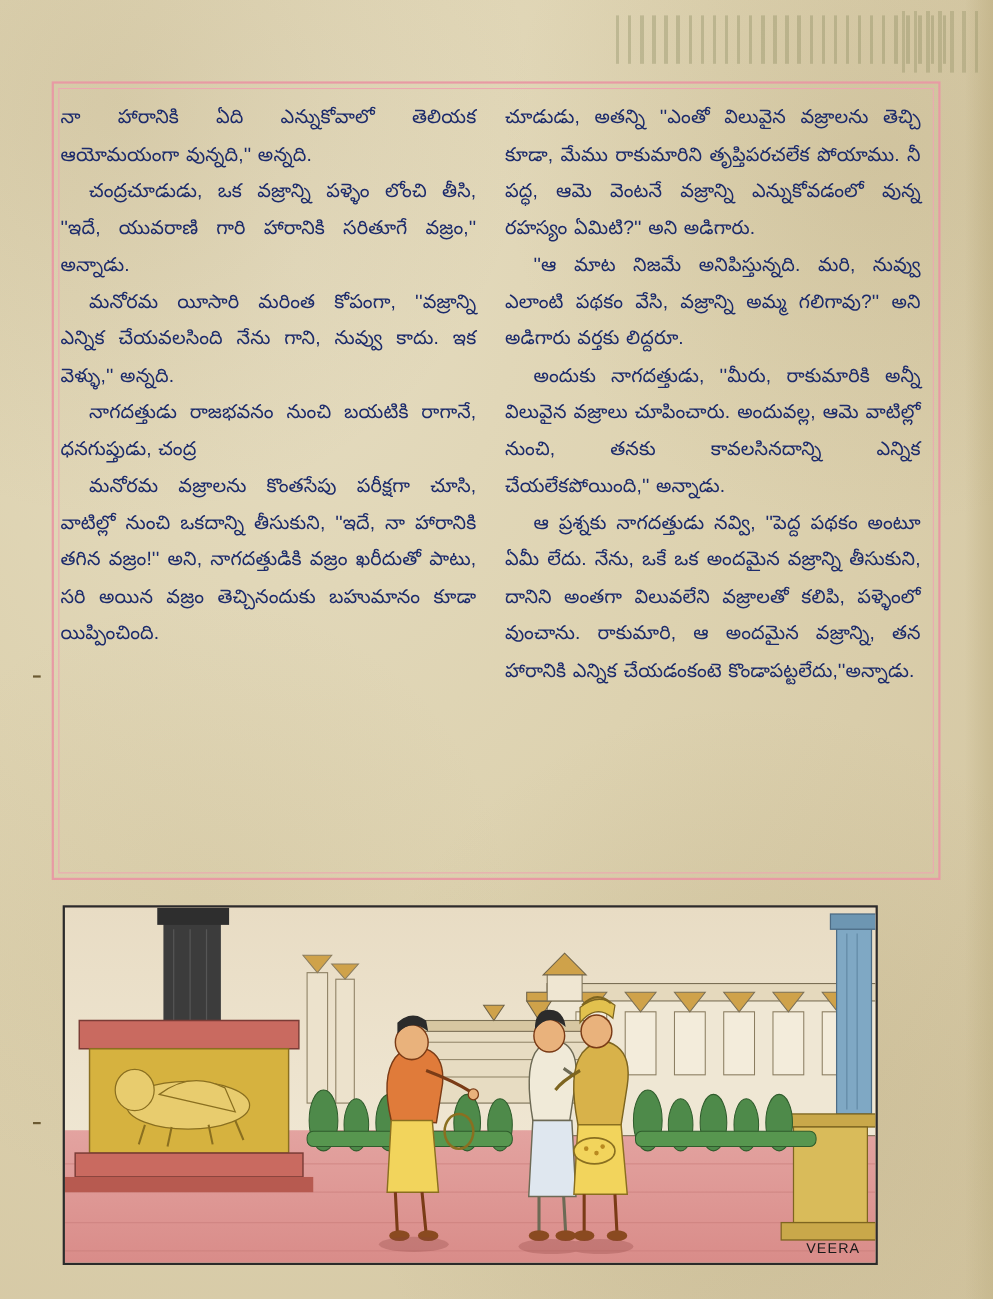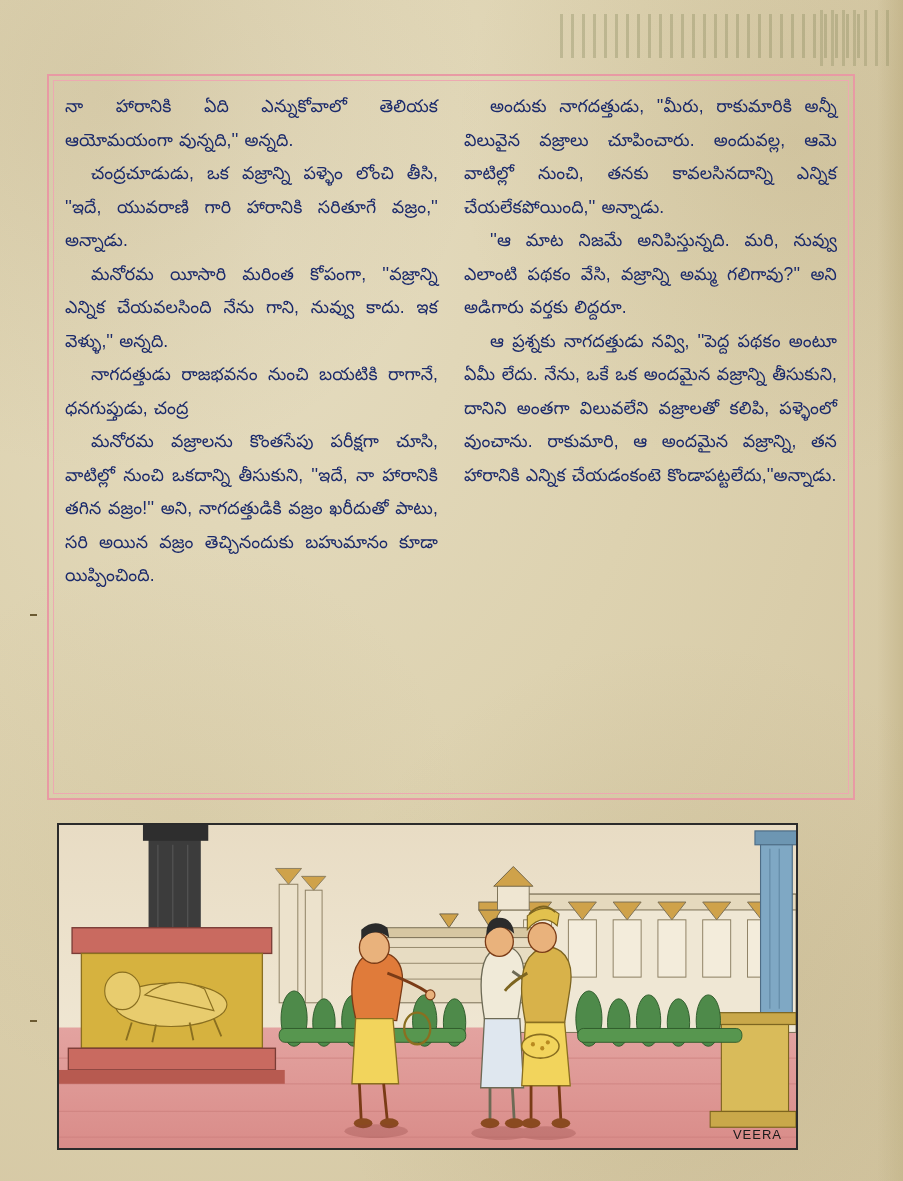--- a/index.html
+++ b/index.html
@@ -84,21 +84,21 @@
   #text-frame .inner-rule {
     position: absolute;
     inset: 4px;
     border: 1px solid #eda9b1;
     pointer-events: none;
   }
   .columns {
     position: absolute;
     inset: 0;
     display: flex;
-    padding: 14px 16px 10px 16px;
+    padding: 14px 16px 10px 6px;
     box-sizing: border-box;
     gap: 26px;
   }
   .col {
     flex: 1 1 0;
     min-width: 0;
   }
   .para {
     color: #1b2a6b;
     font-size: 17.5px;
@@ -169,22 +169,23 @@
 
       <div class="col">
         <p class="para">నా హారానికి ఏది ఎన్నుకోవాలో తెలియక ఆయోమయంగా వున్నది,'' అన్నది.</p>
         <p class="para indent">చంద్రచూడుడు, ఒక వజ్రాన్ని పళ్ళెం లోంచి తీసి, ''ఇదే, యువరాణి గారి హారానికి సరితూగే వజ్రం,'' అన్నాడు.</p>
         <p class="para indent">మనోరమ యీసారి మరింత కోపంగా, ''వజ్రాన్ని ఎన్నిక చేయవలసింది నేను గాని, నువ్వు కాదు. ఇక వెళ్ళు,'' అన్నది.</p>
         <p class="para indent">నాగదత్తుడు రాజభవనం నుంచి బయటికి రాగానే, ధనగుప్తుడు, చంద్ర</p>
         <p class="para indent">మనోరమ వజ్రాలను కొంతసేపు పరీక్షగా చూసి, వాటిల్లో నుంచి ఒకదాన్ని తీసుకుని, ''ఇదే, నా హారానికి తగిన వజ్రం!'' అని, నాగదత్తుడికి వజ్రం ఖరీదుతో పాటు, సరి అయిన వజ్రం తెచ్చినందుకు బహుమానం కూడా యిప్పించింది.</p>
       </div>
 
       <div class="col">
+        <p class="para">చూడుడు, అతన్ని ''ఎంతో విలువైన వజ్రాలను తెచ్చి కూడా, మేము రాకుమారిని తృప్తిపరచలేక పోయాము. నీ పద్ధ, ఆమె వెంటనే వజ్రాన్ని ఎన్నుకోవడంలో వున్న రహస్యం ఏమిటి?'' అని అడిగారు.</p>
+        <p class="para indent">''ఆ మాట నిజమే అనిపిస్తున్నది. మరి, నువ్వు ఎలాంటి పథకం వేసి, వజ్రాన్ని అమ్మ గలిగావు?'' అని అడిగారు వర్తకు లిద్దరూ.</p>
         <p class="para indent">అందుకు నాగదత్తుడు, ''మీరు, రాకుమారికి అన్నీ విలువైన వజ్రాలు చూపించారు. అందువల్ల, ఆమె వాటిల్లో నుంచి, తనకు కావలసినదాన్ని ఎన్నిక చేయలేకపోయింది,'' అన్నాడు.</p>
-        <p class="para indent">''ఆ మాట నిజమే అనిపిస్తున్నది. మరి, నువ్వు ఎలాంటి పథకం వేసి, వజ్రాన్ని అమ్మ గలిగావు?'' అని అడిగారు వర్తకు లిద్దరూ.</p>
         <p class="para indent">ఆ ప్రశ్నకు నాగదత్తుడు నవ్వి, ''పెద్ద పథకం అంటూ ఏమీ లేదు. నేను, ఒకే ఒక అందమైన వజ్రాన్ని తీసుకుని, దానిని అంతగా విలువలేని వజ్రాలతో కలిపి, పళ్ళెంలో వుంచాను. రాకుమారి, ఆ అందమైన వజ్రాన్ని, తన హారానికి ఎన్నిక చేయడంకంటె కొండాపట్టలేదు,''అన్నాడు.</p>
       </div>
 
     </div>
   </div>
 
   <div id="illustration">
     <svg class="illus-svg" viewBox="0 0 790 327" preserveAspectRatio="none">
       <defs>
         <linearGradient id="skyg" x1="0" y1="0" x2="0" y2="1">

